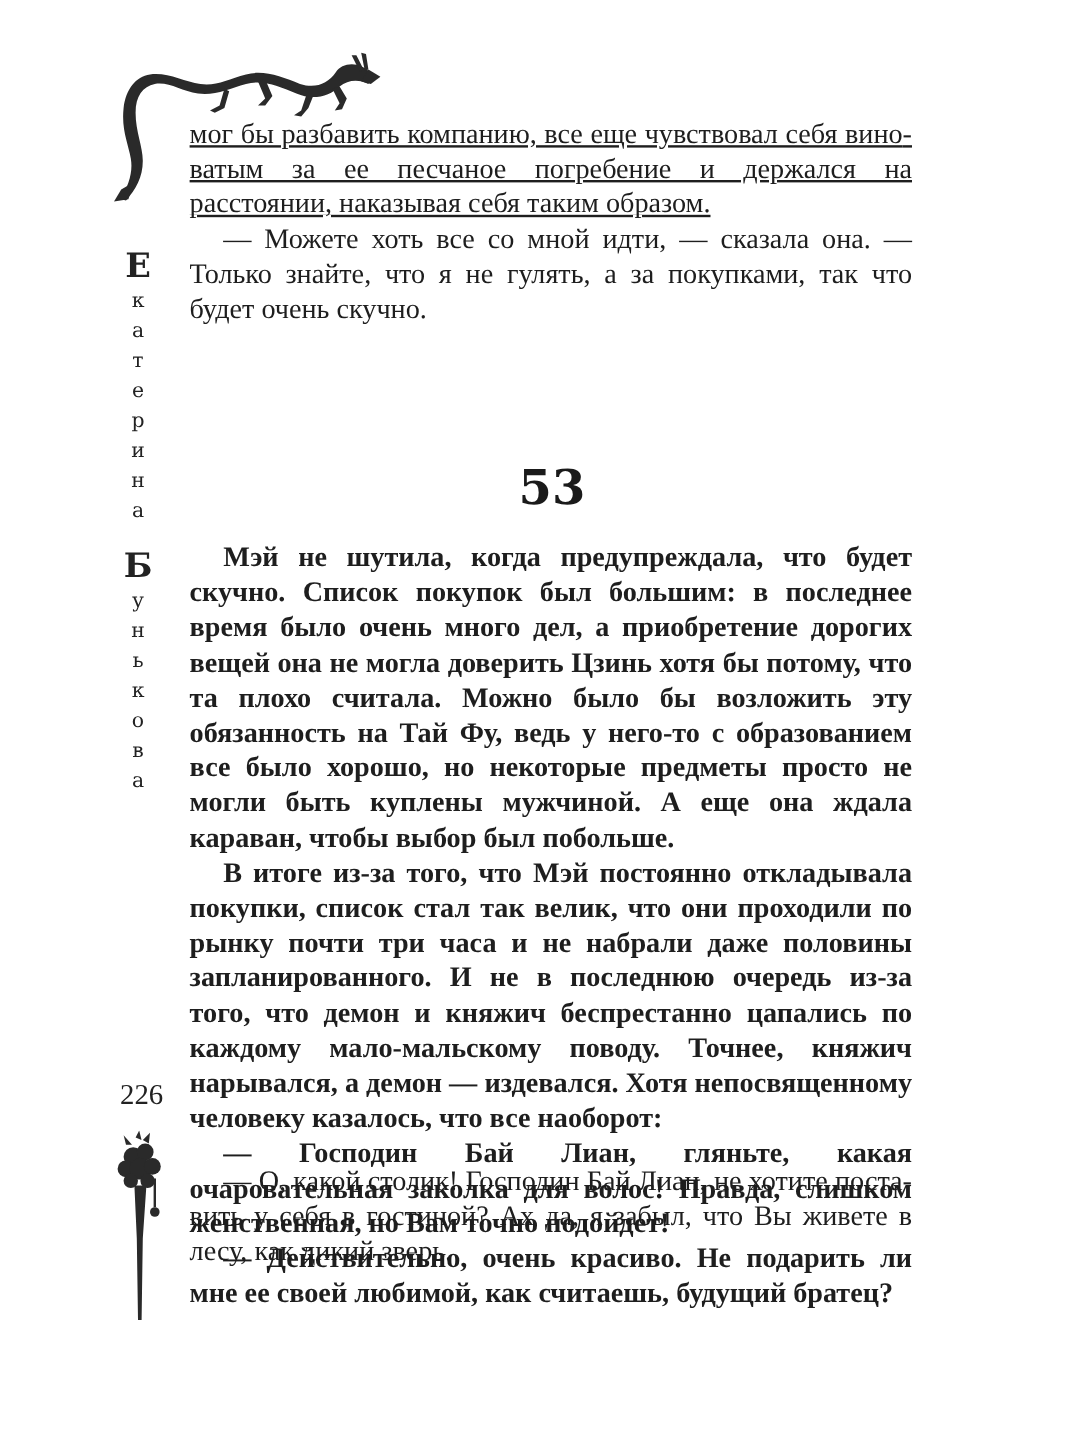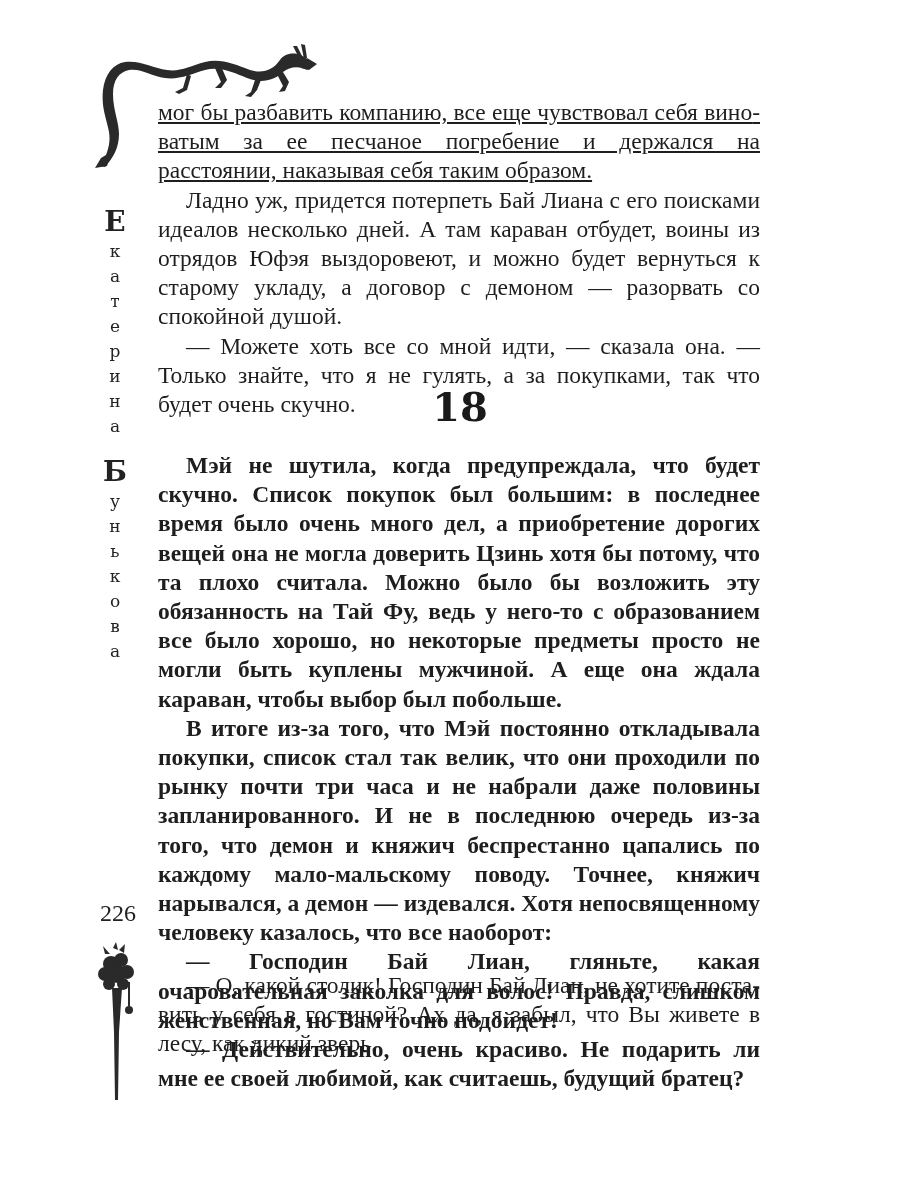--- a/index.html
+++ b/index.html
@@ -136,25 +136,24 @@
     <span class="author-letter">ь</span>
     <span class="author-letter">к</span>
     <span class="author-letter">о</span>
     <span class="author-letter">в</span>
     <span class="author-letter">а</span>
   </div>
 </div>
 
 <div class="text-block block-1">
   <p class="noindent">мог бы разбавить компанию, все еще чувствовал себя вино­ватым за ее песчаное погребение и держался на расстоянии, наказывая себя таким образом.</p>
-  <p>Ладно уж, придется потерпеть Бай Лиана с его поисками идеалов несколько дней. А там караван отбудет, воины из отрядов Юфэя выздоровеют, и можно будет вернуться к ста­рому укладу, а договор с демоном — разорвать со спокой­ной душой.</p>
   <p>— Можете хоть все со мной идти, — сказала она. — Толь­ко знайте, что я не гулять, а за покупками, так что будет очень скучно.</p>
 </div>
 
-<div class="chapter-number">18</div>
+<div class="chapter-number">53</div>
 
 <div class="text-block block-2">
   <p>Мэй не шутила, когда предупреждала, что будет скучно. Список покупок был большим: в последнее время было очень много дел, а приобретение дорогих вещей она не мог­ла доверить Цзинь хотя бы потому, что та плохо считала. Можно было бы возложить эту обязанность на Тай Фу, ведь у него-то с образованием все было хорошо, но некоторые предметы просто не могли быть куплены мужчиной. А еще она ждала караван, чтобы выбор был побольше.</p>
   <p>В итоге из-за того, что Мэй постоянно откладывала по­купки, список стал так велик, что они проходили по рынку почти три часа и не набрали даже половины запланирован­ного. И не в последнюю очередь из-за того, что демон и кня­жич беспрестанно цапались по каждому мало-мальскому поводу. Точнее, княжич нарывался, а демон — издевался. Хотя непосвященному человеку казалось, что все наоборот:</p>
   <p>— Господин Бай Лиан, гляньте, какая очаровательная за­колка для волос! Правда, слишком женственная, но Вам точ­но подойдет!</p>
   <p>— Действительно, очень красиво. Не подарить ли мне ее своей любимой, как считаешь, будущий братец?</p>
 </div>
 
 <div class="page-number">226</div>
 

